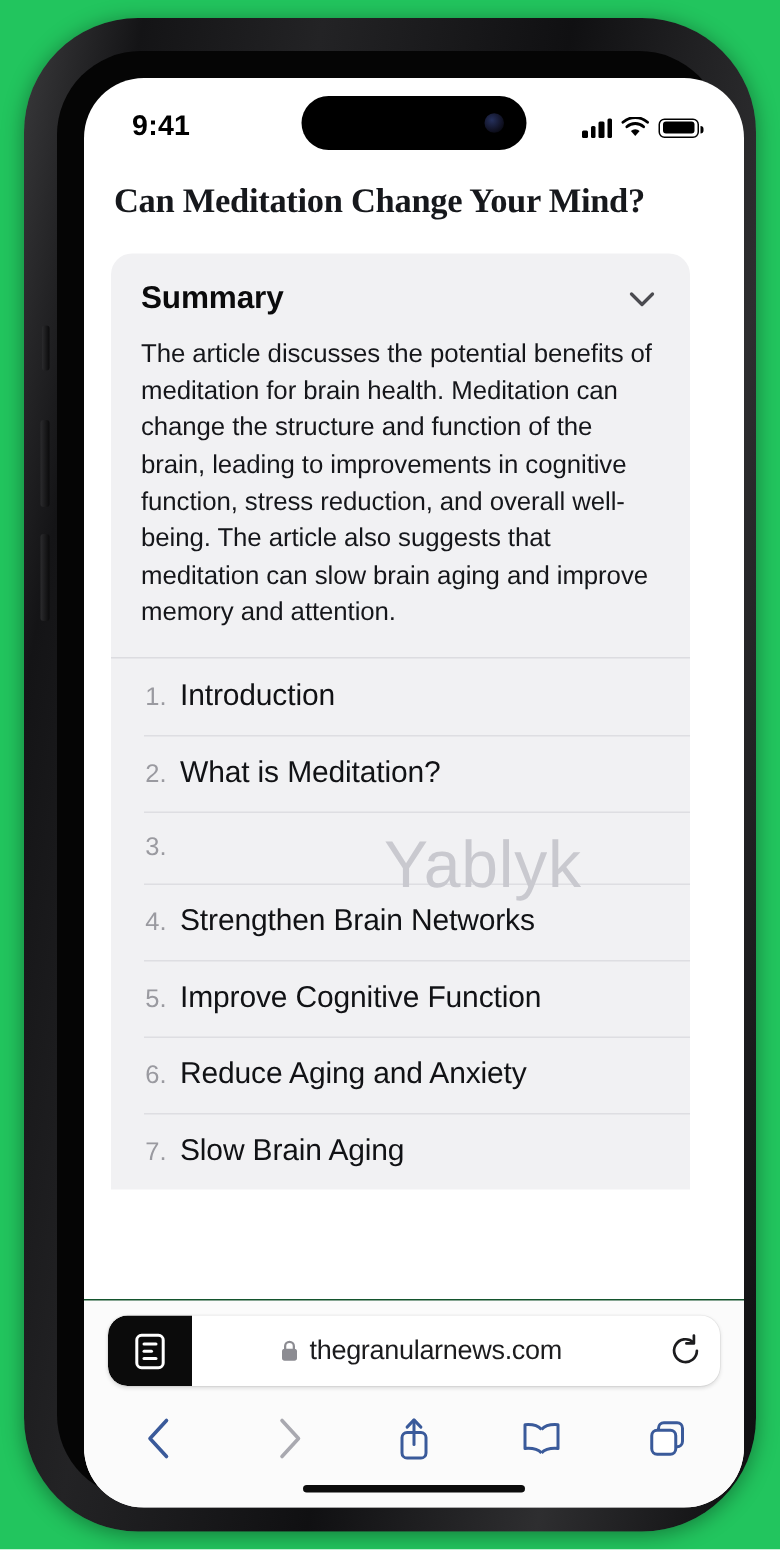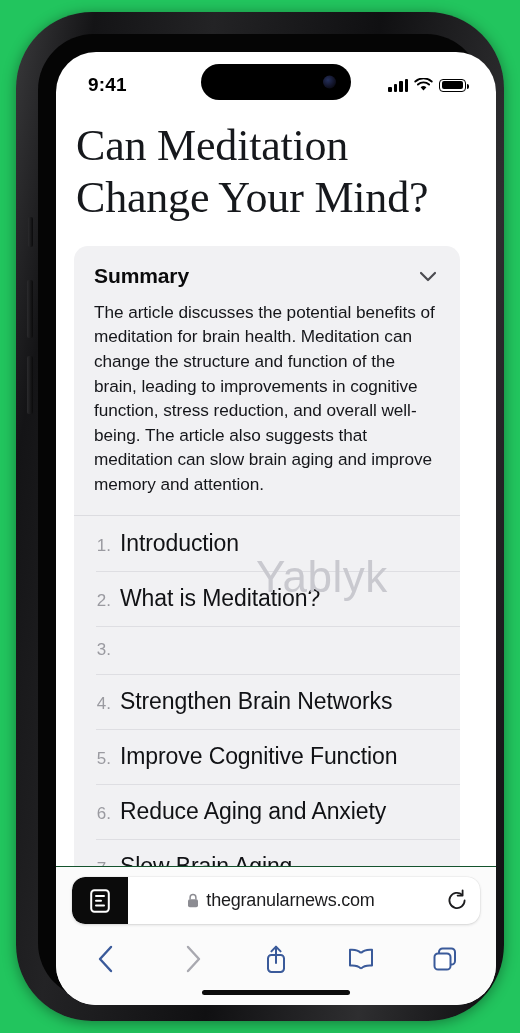--- a/index.html
+++ b/index.html
@@ -63,21 +63,21 @@
   .bars i:nth-child(4){ height:13px; }
   .battery{ width:27px; height:13px; border:1.6px solid #000; border-radius:4px; position:relative; padding:1.6px; }
   .battery::after{ content:""; position:absolute; right:-4px; top:4px; width:2px; height:5px;
     background:#000; border-radius:0 2px 2px 0; }
   .battery span{ display:block; height:100%; background:#000; border-radius:2px; }
 
   
   .content{ position:relative; height:797px; overflow:hidden; background:#fff; }
   .article-title{
     font-family:"Liberation Serif", serif;
-    font-weight:400; font-size:44px; line-height:1.18;
+    font-weight:700; font-size:23px; line-height:1.18;
     color:#16181c; padding:16px 26px 0 20px; letter-spacing:-.2px;
   }
   .card{
     margin:22px 36px 0 18px;
     background:#f1f1f3;
     border-radius:14px 14px 0 0;
     overflow:hidden;
   }
   .card-head{
     display:flex; align-items:center; justify-content:space-between;
@@ -96,21 +96,21 @@
   .toc-list{ list-style:none; }
   .toc-item{
     display:flex; align-items:baseline; gap:9px;
     padding:14px 20px 14px 20px;
     position:relative;
   }
   .toc-item + .toc-item::before{
     content:""; position:absolute; left:22px; right:0; top:0; height:1px; background:#dedee2;
   }
   .toc-num{ font-size:17px; color:#9a9aa0; min-width:17px; text-align:right; }
-  .toc-label{ font-size:23px; color:#111215; letter-spacing:-.1px; }
+  .toc-label{ font-size:20px; color:#111215; letter-spacing:-.1px; }
 
   .watermark{
     position:absolute; left:200px; top:448px;
     font-size:44px; font-weight:300; color:#c9c9cf; letter-spacing:.5px;
     pointer-events:none; user-select:none;
   }
 
   
   .browser-bottom{
     position:absolute; left:0; right:0; bottom:0;

